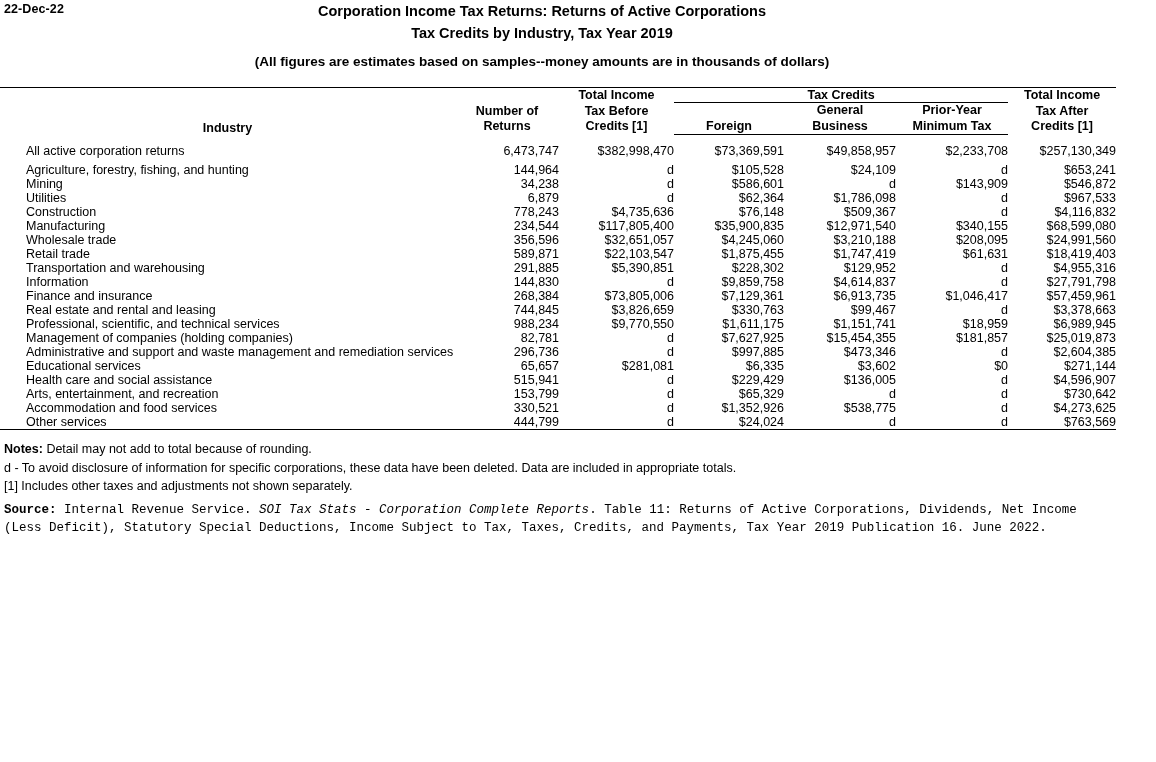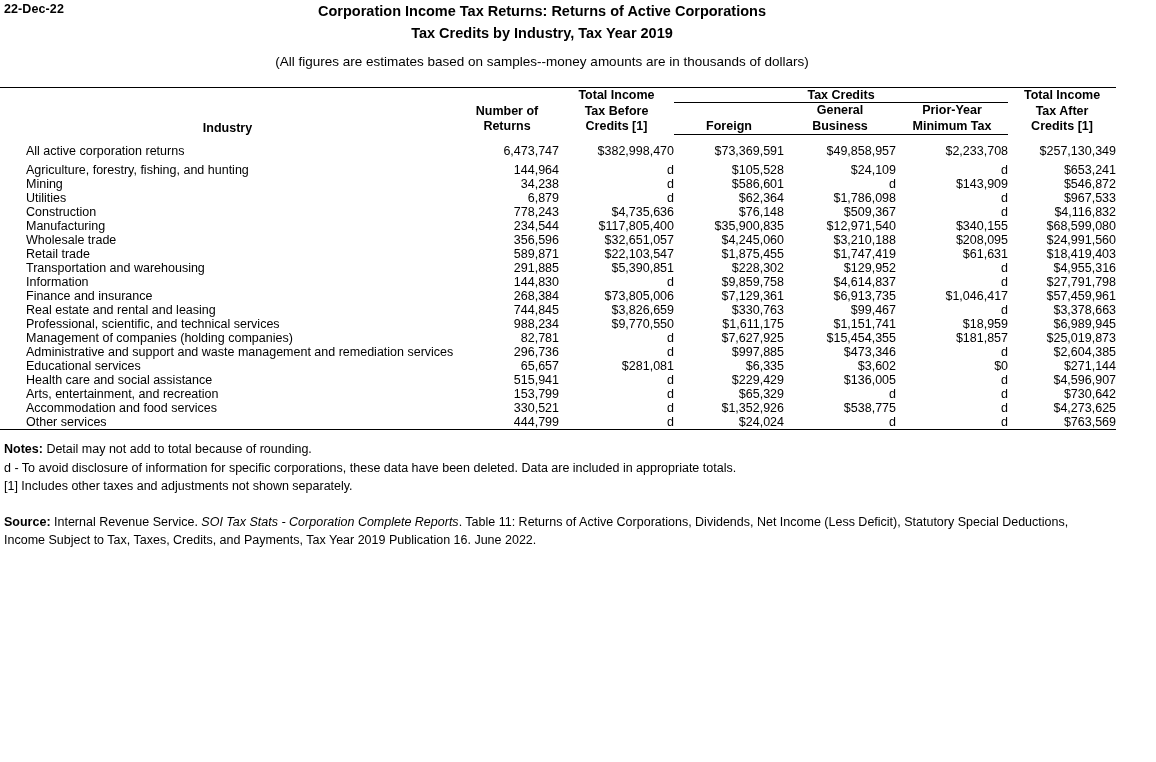--- a/index.html
+++ b/index.html
@@ -36,21 +36,21 @@
   }
   .title-line {
     font-family: "Liberation Sans", sans-serif;
     font-size: 14.5px;
     font-weight: bold;
     line-height: 22px;
   }
   .subtitle-line {
     font-family: "Liberation Sans", sans-serif;
     font-size: 13.5px;
-    font-weight: normal;
+    font-weight: bold;
     line-height: 22px;
     padding-top: 7px;
   }
   table.main {
     border-collapse: collapse;
     margin: 14px auto 0 auto;
     width: 1086px;
     table-layout: fixed;
     font-family: "Liberation Sans", sans-serif;
     font-size: 12.5px;
@@ -108,21 +108,21 @@
   .footnotes {
     margin: 10px 0 0 4px;
     font-family: "Liberation Sans", sans-serif;
     font-size: 12.5px;
     line-height: 18.5px;
     width: 1100px;
   }
   .footnotes .b { font-weight: bold; }
   .footnotes .i { font-style: italic; }
   .fn-line { margin: 0; padding: 0; }
-  .fn-source { margin-top: 17px; }
+  .fn-source { margin-top: 5px; font-family: Liberation Mono, monospace; }
 </style>
 </head>
 <body>
 
 <div class="page">
 
   <div class="datestamp">22-Dec-22</div>
 
   <div class="titles">
     <div class="title-line">Corporation Income Tax Returns: Returns of Active Corporations</div>

